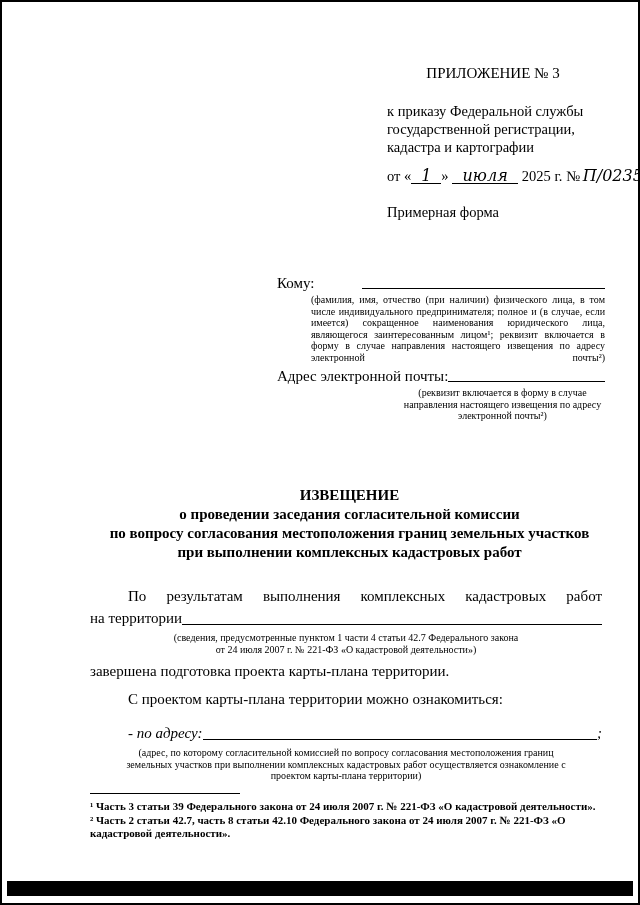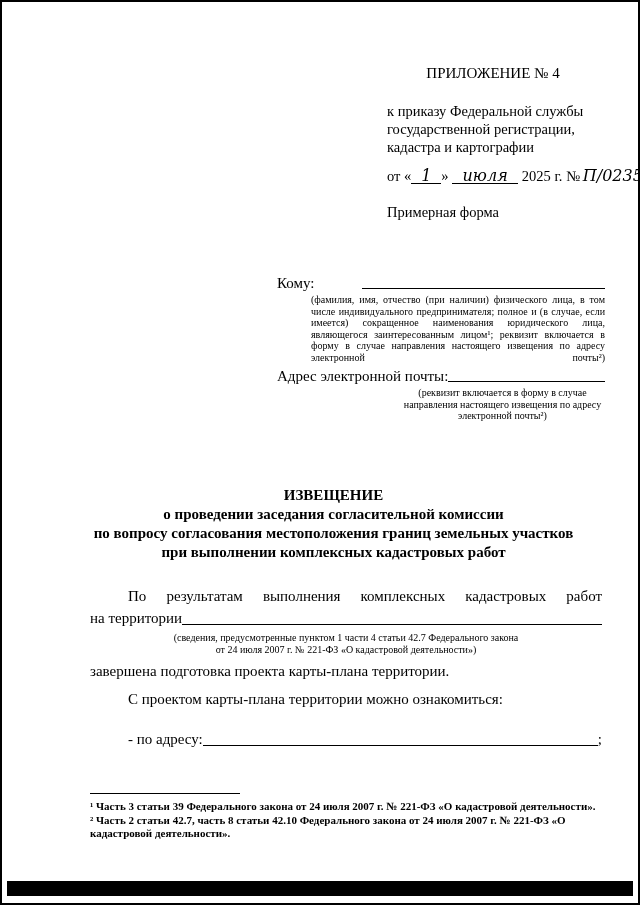--- a/index.html
+++ b/index.html
@@ -27,47 +27,47 @@
   .flexline .lbl { white-space:nowrap; }
   .fill { flex:1 1 auto; border-bottom:1px solid #000; margin-bottom:4px; }
 
   .kome-line  { position:absolute; top:271px; left:275px; width:328px; font-size:15px; line-height:20px;gap:48px; }
   .kome-note  { position:absolute; top:292px; left:309px; width:294px; font-size:10px; line-height:11.6px;
                 text-align:justify; text-align-last:justify; }
   .email-line { position:absolute; top:364px; left:275px; width:328px; font-size:15px; line-height:20px; }
   .email-note { position:absolute; top:385px; left:398px; width:205px; font-size:10px; line-height:11.6px; text-align:center; }
 
   
-  .title-block { position:absolute; top:484px; left:74px; width:515px; text-align:center;
+  .title-block { position:absolute; top:484px; left:90px; width:515px; text-align:center;
                  font-weight:bold; font-size:15px; line-height:19px; }
 
   
   .body-block { position:absolute; top:583px; left:88px; width:512px; font-size:15px; line-height:22px; }
   .p1l1 { text-indent:38px; text-align:justify; text-align-last:justify; }
   .note { font-size:10px; line-height:11.6px; text-align:center; }
   .tnote { margin-top:3px; }
   .p2 { margin-top:5px; }
   .p3 { margin-top:6px; text-indent:38px; }
-  .p4 { margin-top:18px; padding-left:38px; }
+  .p4 { margin-top:12px; padding-left:38px;font-style:italic; }
   .addrnote { margin-top:3px; width:442px; margin-left:auto; margin-right:auto; }
 
   
   .fn-rule { position:absolute; top:791px; left:88px; width:150px; border-top:1px solid #000; }
   .footnotes { position:absolute; top:798px; left:88px; width:516px; font-size:11px; font-weight:bold; line-height:13.5px; }
 
   
   .bottom-bar { position:absolute; left:5px; right:5px; bottom:7px; height:15px; background:#000; }
 </style>
 </head>
 <body>
 
 <div class="page">
 
   <div class="header-block">
-    <div class="appendix-title">ПРИЛОЖЕНИЕ № 4</div>
+    <div class="appendix-title">ПРИЛОЖЕНИЕ № 3</div>
     <div class="order-lines">
       <div>к приказу Федеральной службы</div>
       <div>государственной регистрации,</div>
       <div>кадастра и картографии</div>
     </div>
     <div class="date-line">
       <span>от «</span><span class="hand ul day">1</span><span>»</span> <span class="hand ul month">июля</span> <span>2025 г. №</span><span class="hand num">П/0235/25</span>
     </div>
     <div class="form-type">Примерная форма</div>
   </div>
@@ -101,20 +101,21 @@
       <div>(сведения, предусмотренные пунктом 1 части 4 статьи 42.7 Федерального закона</div>
       <div>от 24 июля 2007 г. № 221-ФЗ «О кадастровой деятельности»)</div>
     </div>
     <div class="p2">завершена подготовка проекта карты-плана территории.</div>
     <div class="p3">С проектом карты-плана территории можно ознакомиться:</div>
     <div class="flexline p4">
       <span class="lbl">- по адресу:</span>
       <span class="fill"></span>
       <span>;</span>
     </div>
+    <div class="note addrnote">(адрес, по которому согласительной комиссией по вопросу согласования местоположения границ земельных участков при выполнении комплексных кадастровых работ осуществляется ознакомление с проектом карты-плана территории)</div>
   </div>
 
   <div class="fn-rule"></div>
   <div class="footnotes">
     <div class="fn">¹ Часть 3 статьи 39 Федерального закона от 24 июля 2007 г. № 221-ФЗ «О кадастровой деятельности».</div>
     <div class="fn">² Часть 2 статьи 42.7, часть 8 статьи 42.10 Федерального закона от 24 июля 2007 г. № 221-ФЗ «О кадастровой деятельности».</div>
   </div>
 
   <div class="bottom-bar"></div>
 </div>

